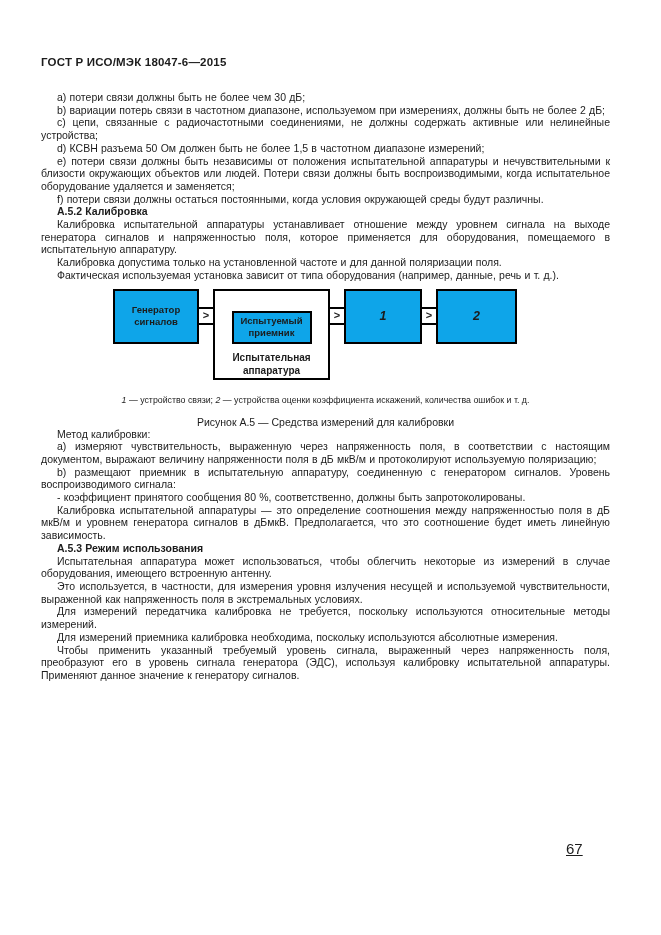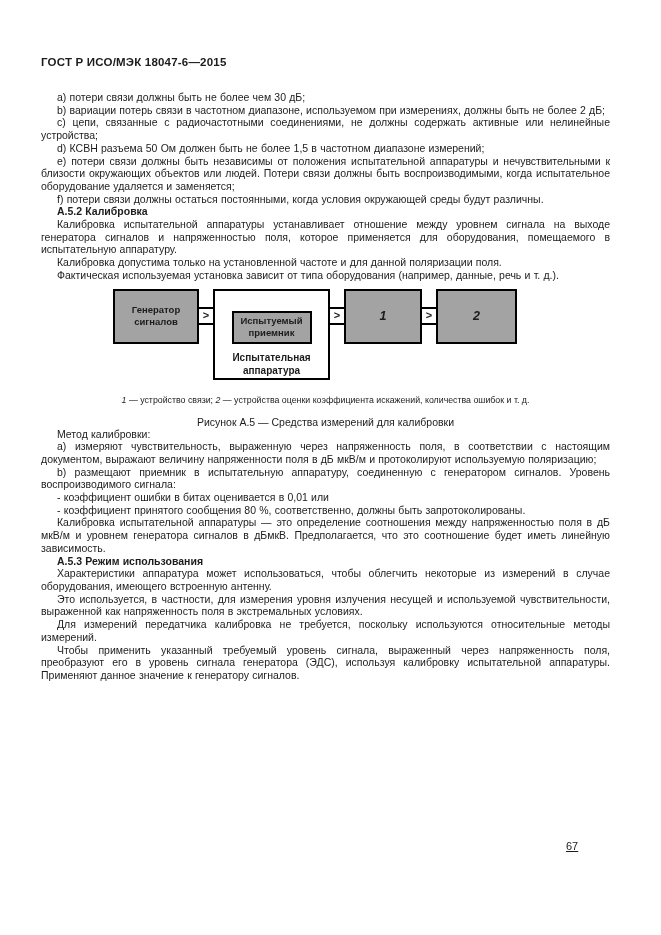--- a/index.html
+++ b/index.html
@@ -27,21 +27,21 @@
   }
   p.heading { font-weight:bold; }
 
   
   .figure-wrap { margin-top:7px; }
   .diagram { display:flex; align-items:flex-start; margin-left:72px; }
   .dbox {
     border:2px solid #000; box-sizing:border-box;
     display:flex; align-items:center; justify-content:center;
     text-align:center; font-weight:bold; font-size:9.5px; line-height:1.3;
-    white-space:pre-line; background:#a3a3a3;
+    white-space:pre-line; background:#0ea5e9;
   }
   .b-generator { width:86px; height:55px; }
   .connector {
     width:14px; height:18px; box-sizing:border-box;
     border-top:2px solid #000; border-bottom:2px solid #000;
     margin-top:18px;
     display:flex; align-items:center; justify-content:center;
     font-weight:bold; font-size:11px; line-height:1;
   }
   .b-apparatus {
@@ -58,21 +58,21 @@
   .b-num2 { width:81px; }
 
   .fig-caption {
     margin-top:15px; text-align:center; font-size:8.8px; color:#222;
   }
   .fig-caption .it { font-style:italic; }
   .fig-title { margin-top:11px; text-align:center; font-size:10.5px; }
   .after-fig { margin-top:8px; }
 
   .page-number {
-    position:absolute; top:840px; left:566px; font-size:11px;text-decoration:underline;
+    position:absolute; top:840px; left:566px; font-size:15px;text-decoration:underline;
   }
 </style>
 </head>
 <body>
 
 <div class="page">
 
   <div class="doc-header">ГОСТ Р ИСО/МЭК 18047-6—2015</div>
 
   <div class="content">
@@ -107,26 +107,26 @@
       </div>
 
       <div class="fig-caption"><span class="it">1</span><span> — устройство связи; </span><span class="it">2</span><span> — устройства оценки коэффициента искажений, количества ошибок и т. д.</span></div>
 
       <div class="fig-title">Рисунок А.5 — Средства измерений для калибровки</div>
     </div>
 
     <p class="para after-fig">Метод калибровки:</p>
     <p class="para">а) измеряют чувствительность, выраженную через напряженность поля, в соответствии с настоящим документом, выражают величину напряженности поля в дБ мкВ/м и протоколируют используемую поляризацию;</p>
     <p class="para">b) размещают приемник в испытательную аппаратуру, соединенную с генератором сигналов. Уровень воспроизводимого сигнала:</p>
-    <p class="para">- коэффициент ошибки в битах оценивается в 0,01 или</p>
     <p class="para">- коэффициент принятого сообщения 80 %, соответственно, должны быть запротоколированы.</p>
     <p class="para">Калибровка испытательной аппаратуры — это определение соотношения между напряженностью поля в дБ мкВ/м и уровнем генератора сигналов в дБмкВ. Предполагается, что это соотношение будет иметь линейную зависимость.</p>
 
     <p class="para heading">А.5.3 Режим использования</p>
-    <p class="para">Характеристики аппаратура может использоваться, чтобы облегчить некоторые из измерений в случае оборудования, имеющего встроенную антенну.</p>
+    <p class="para">Испытательная аппаратура может использоваться, чтобы облегчить некоторые из измерений в случае оборудования, имеющего встроенную антенну.</p>
     <p class="para">Это используется, в частности, для измерения уровня излучения несущей и используемой чувствительности, выраженной как напряженность поля в экстремальных условиях.</p>
     <p class="para">Для измерений передатчика калибровка не требуется, поскольку используются относительные методы измерений.</p>
+    <p class="para">Для измерений приемника калибровка необходима, поскольку используются абсолютные измерения.</p>
     <p class="para">Чтобы применить указанный требуемый уровень сигнала, выраженный через напряженность поля, преобразуют его в уровень сигнала генератора (ЭДС), используя калибровку испытательной аппаратуры. Применяют данное значение к генератору сигналов.</p>
 
   </div>
 
   <div class="page-number">67</div>
 </div>
 
 </body></html>

